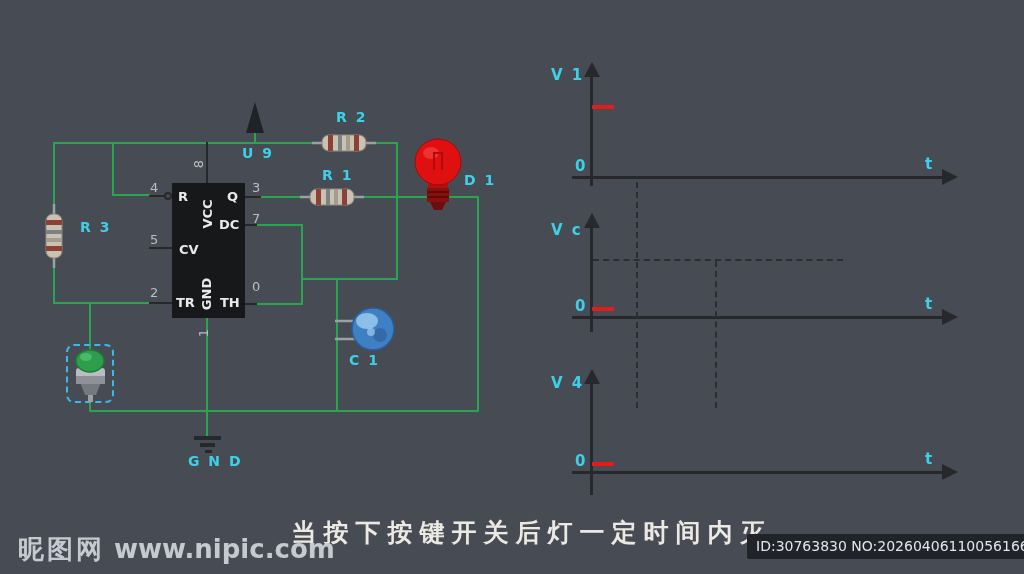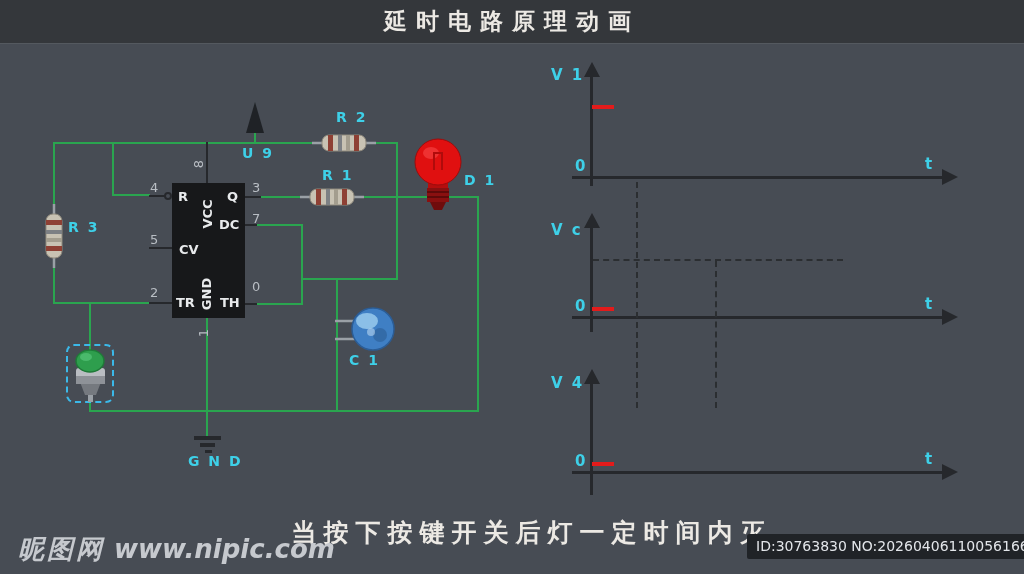--- a/index.html
+++ b/index.html
@@ -53,35 +53,32 @@
     border-bottom:31px solid #1f2226; }
   
   .gndbar { position:absolute; background:#26282c; }
   
   .sel-box { position:absolute; left:66px; top:344px; width:48px; height:59px;
     border:2px dashed #3bb9e9; border-radius:8px; }
   
   .caption { position:absolute; left:0; top:516px; width:1024px; text-align:center;
     padding-left:39px; color:#ece9e4; font-size:25px; font-weight:bold; letter-spacing:7px; }
   .watermark { position:absolute; left:18px; top:532px; display:flex; align-items:baseline; gap:9px;
-    color:#c6c9ce;font-style:italic; }
+    color:#c6c9ce; }
   .watermark .wm-cn { font-size:26px; font-weight:bold; letter-spacing:3px; }
   .watermark .wm-url { font-size:26px; font-weight:bold; }
   .id-badge { position:absolute; left:747px; top:534px; height:25px; line-height:25px;
     padding:0 9px; background:#202327; border-radius:2px; color:#e3e6ea; font-size:14px; white-space:nowrap; }
   svg { position:absolute; display:block; }
 </style>
 </head>
 <body>
 
 <div id="stage">
 
-  <div class="titlebar">
-    <div class="title">延时电路原理动画</div>
-  </div>
 
   <div class="wh" style="left:53px;  top:142px; width:345px;"></div>
   <div class="wv" style="left:53px;  top:142px; height:162px;"></div>
   <div class="wh" style="left:53px;  top:302px; width:97px;"></div>
   <div class="wv" style="left:89px;  top:302px; height:110px;"></div>
   <div class="wh" style="left:89px;  top:410px; width:390px;"></div>
   <div class="wv" style="left:206px; top:318px; height:120px;"></div>
   <div class="wv" style="left:112px; top:142px; height:54px;"></div>
   <div class="wh" style="left:112px; top:194px; width:38px;"></div>
   <div class="wv" style="left:254px; top:118px; height:26px;"></div>
@@ -181,21 +178,21 @@
     <ellipse cx="18" cy="11" rx="6" ry="4" fill="#55c478" opacity="0.7"></ellipse>
   </svg>
 
   <div class="gndbar" style="left:194px; top:436px; width:27px; height:4px;"></div>
   <div class="gndbar" style="left:200px; top:443px; width:15px; height:4px;"></div>
   <div class="gndbar" style="left:205px; top:450px; width:7px; height:3px;"></div>
 
   <div class="cyan" style="left:242px; top:145px;">U 9</div>
   <div class="cyan" style="left:336px; top:109px;text-align:center;">R 2</div>
   <div class="cyan" style="left:322px; top:167px;">R 1</div>
-  <div class="cyan" style="left:68px;  top:219px;">R 3</div>
+  <div class="cyan" style="left:80px;  top:219px;">R 3</div>
   <div class="cyan" style="left:464px; top:172px;">D 1</div>
   <div class="cyan" style="left:349px; top:352px;">C 1</div>
   <div class="cyan" style="left:188px; top:453px;">G N D</div>
 
   <div class="vaxis" style="left:590px; top:76px; height:110px;"></div>
   <div class="tri-up" style="left:584px; top:62px;"></div>
   <div class="haxis" style="left:572px; top:176px; width:372px;"></div>
   <div class="tri-right" style="left:942px; top:169px;"></div>
   <div class="redmark" style="left:592px; top:105px;"></div>
   <div class="cyan chart-lab" style="left:551px; top:66px;">V 1</div>

